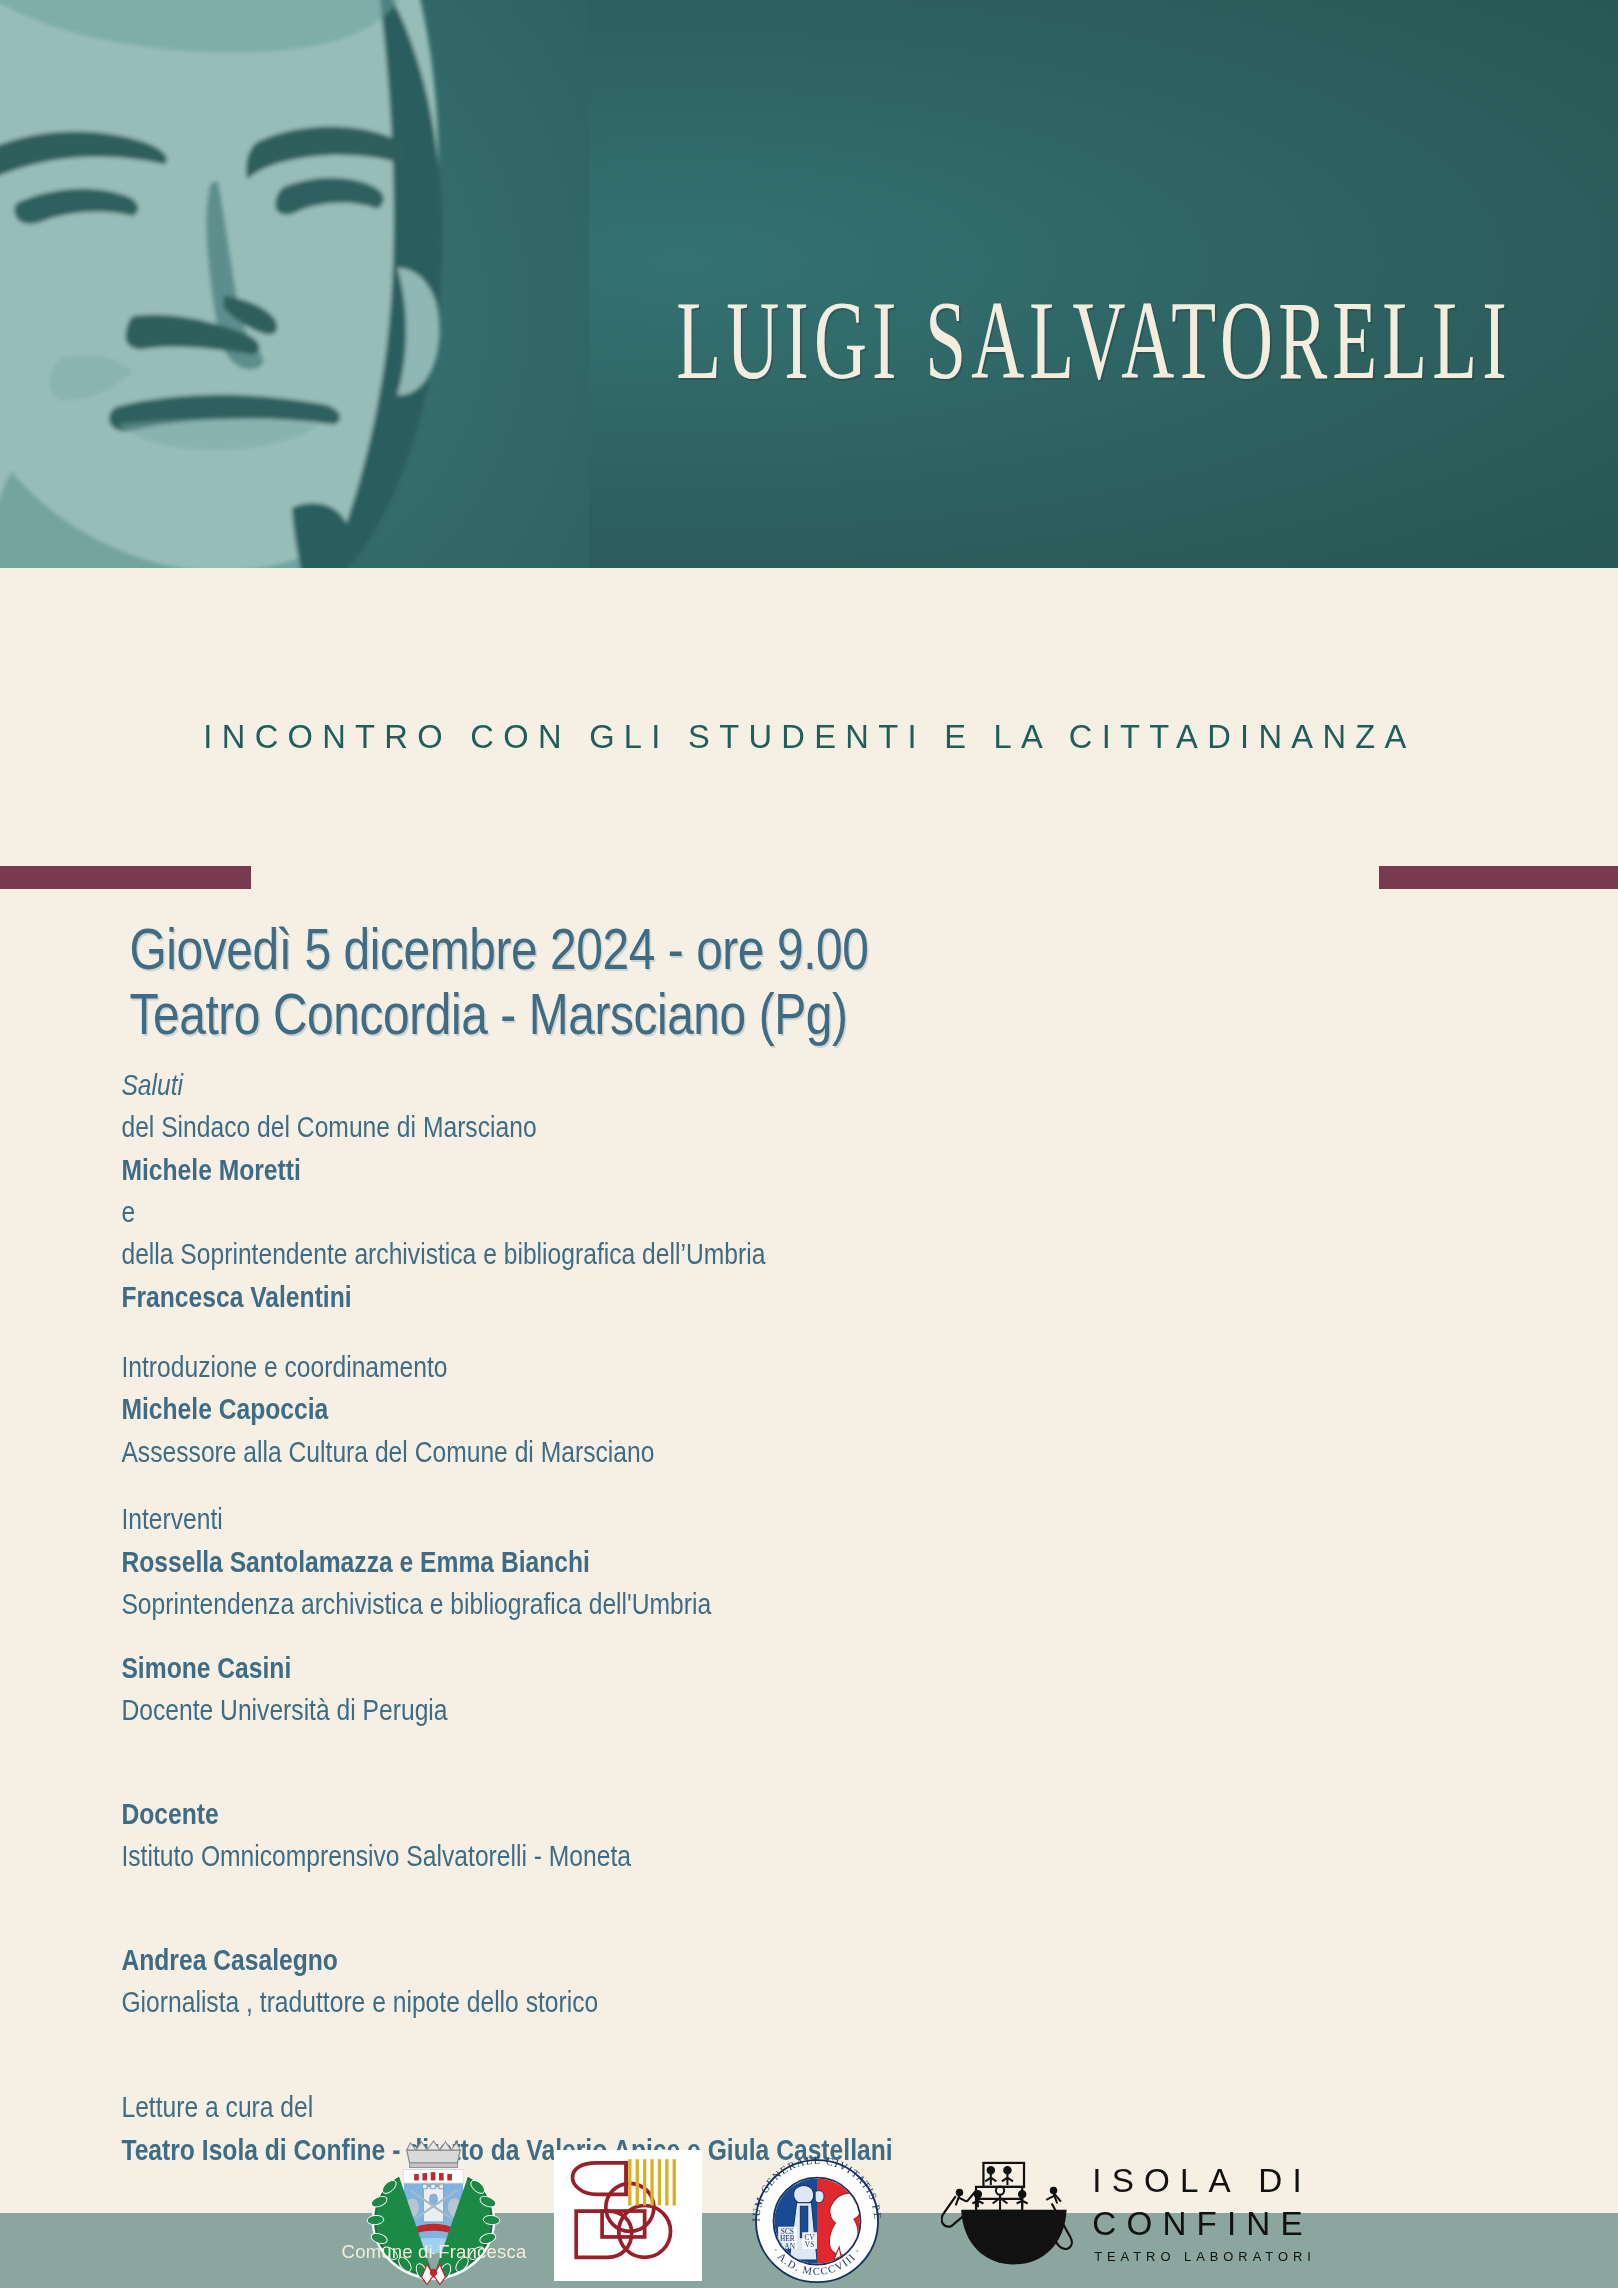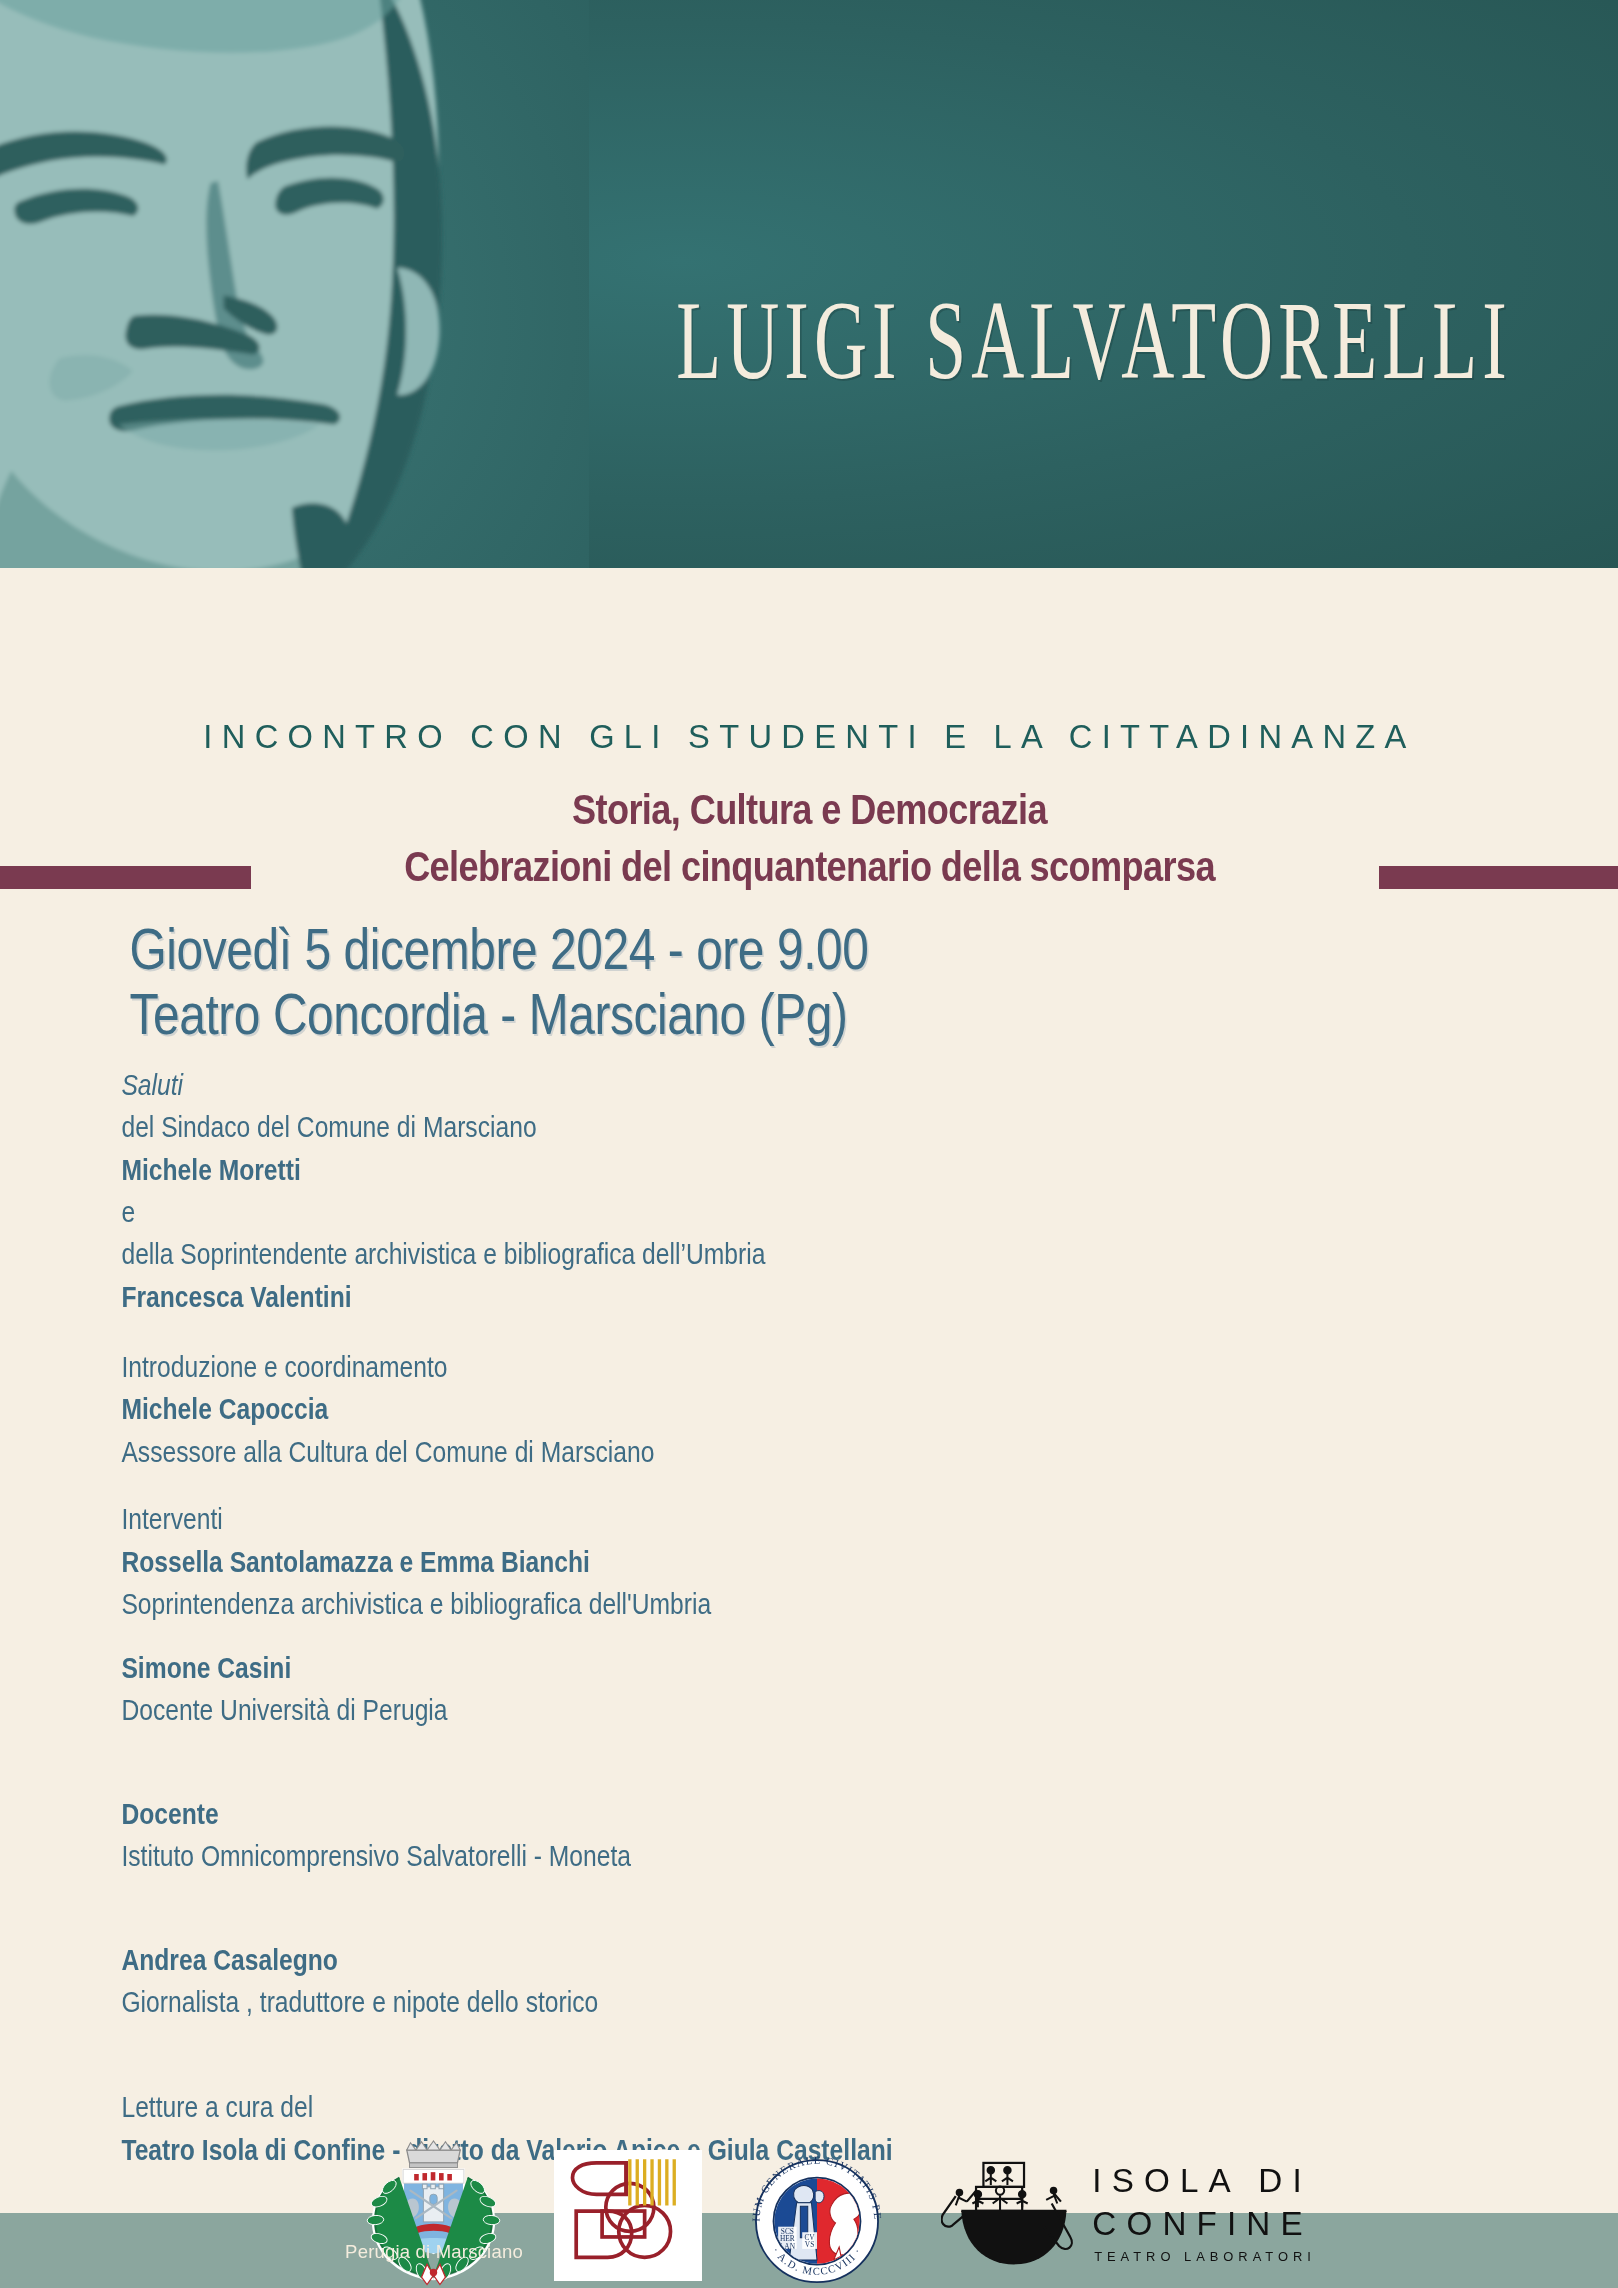--- a/index.html
+++ b/index.html
@@ -233,24 +233,20 @@
                    L 90 780 C 92 748 106 718 130 700 Z" fill="#2b5d5d" opacity="0.85"></path>
         </g>
       </svg>
     </div>
 
     <div class="poster-title">LUIGI  SALVATORELLI</div>
   </div>
 
   <div class="kicker">INCONTRO CON GLI STUDENTI E LA CITTADINANZA</div>
 
-  <div class="subtitle-wrap">
-    <div class="subtitle-line l1">Storia, Cultura e Democrazia</div>
-    <div class="subtitle-line l2">Celebrazioni del cinquantenario della scomparsa</div>
-  </div>
   <div class="bar left"></div>
   <div class="bar right"></div>
 
   <div class="big r1">Giovedì 5 dicembre 2024 - ore 9.00</div>
   <div class="big r2">Teatro Concordia - Marsciano (Pg)</div>
 
   <div id="program-host">
       <div class="prog" style="top: 1071px;">
         <span class="t italic">Saluti</span>
       </div>
@@ -382,21 +378,21 @@
         <ellipse cx="108" cy="144" rx="9" ry="5" transform="rotate(-68 108 144)"></ellipse>
       </g>
 
       <g>
         <path d="M88 136 L95 148 L88 158 L82 150 Z" fill="#ffffff" stroke="#c0282d" stroke-width="1.4"></path>
         <path d="M102 136 L95 148 L102 158 L108 150 Z" fill="#ffffff" stroke="#c0282d" stroke-width="1.4"></path>
         <circle cx="95" cy="145" r="4" fill="#c0282d"></circle>
       </g>
     </svg>
   </div>
-  <div class="marsciano-caption">Perugia di Marsciano</div>
+  <div class="marsciano-caption">Comune di Francesca</div>
 
   <div class="logo logo-sabap">
     <svg viewBox="0 0 160 142" xmlns="http://www.w3.org/2000/svg">
       <rect x="0" y="0" width="160" height="142" fill="#ffffff"></rect>
       <g fill="none" stroke="#99202a" stroke-width="4">
         <path d="M78 16 L78 48 L46 48 C30 48 20 38 20 30 C20 20 30 14 46 14 L78 14 Z"></path>
         <path d="M24 66 L24 116 L58 116 C74 116 84 104 84 90 C84 76 74 66 58 66 Z"></path>
         <circle cx="82" cy="62" r="26"></circle>
         <circle cx="98" cy="88" r="28"></circle>
         <rect x="52" y="66" width="46" height="28"></rect>

